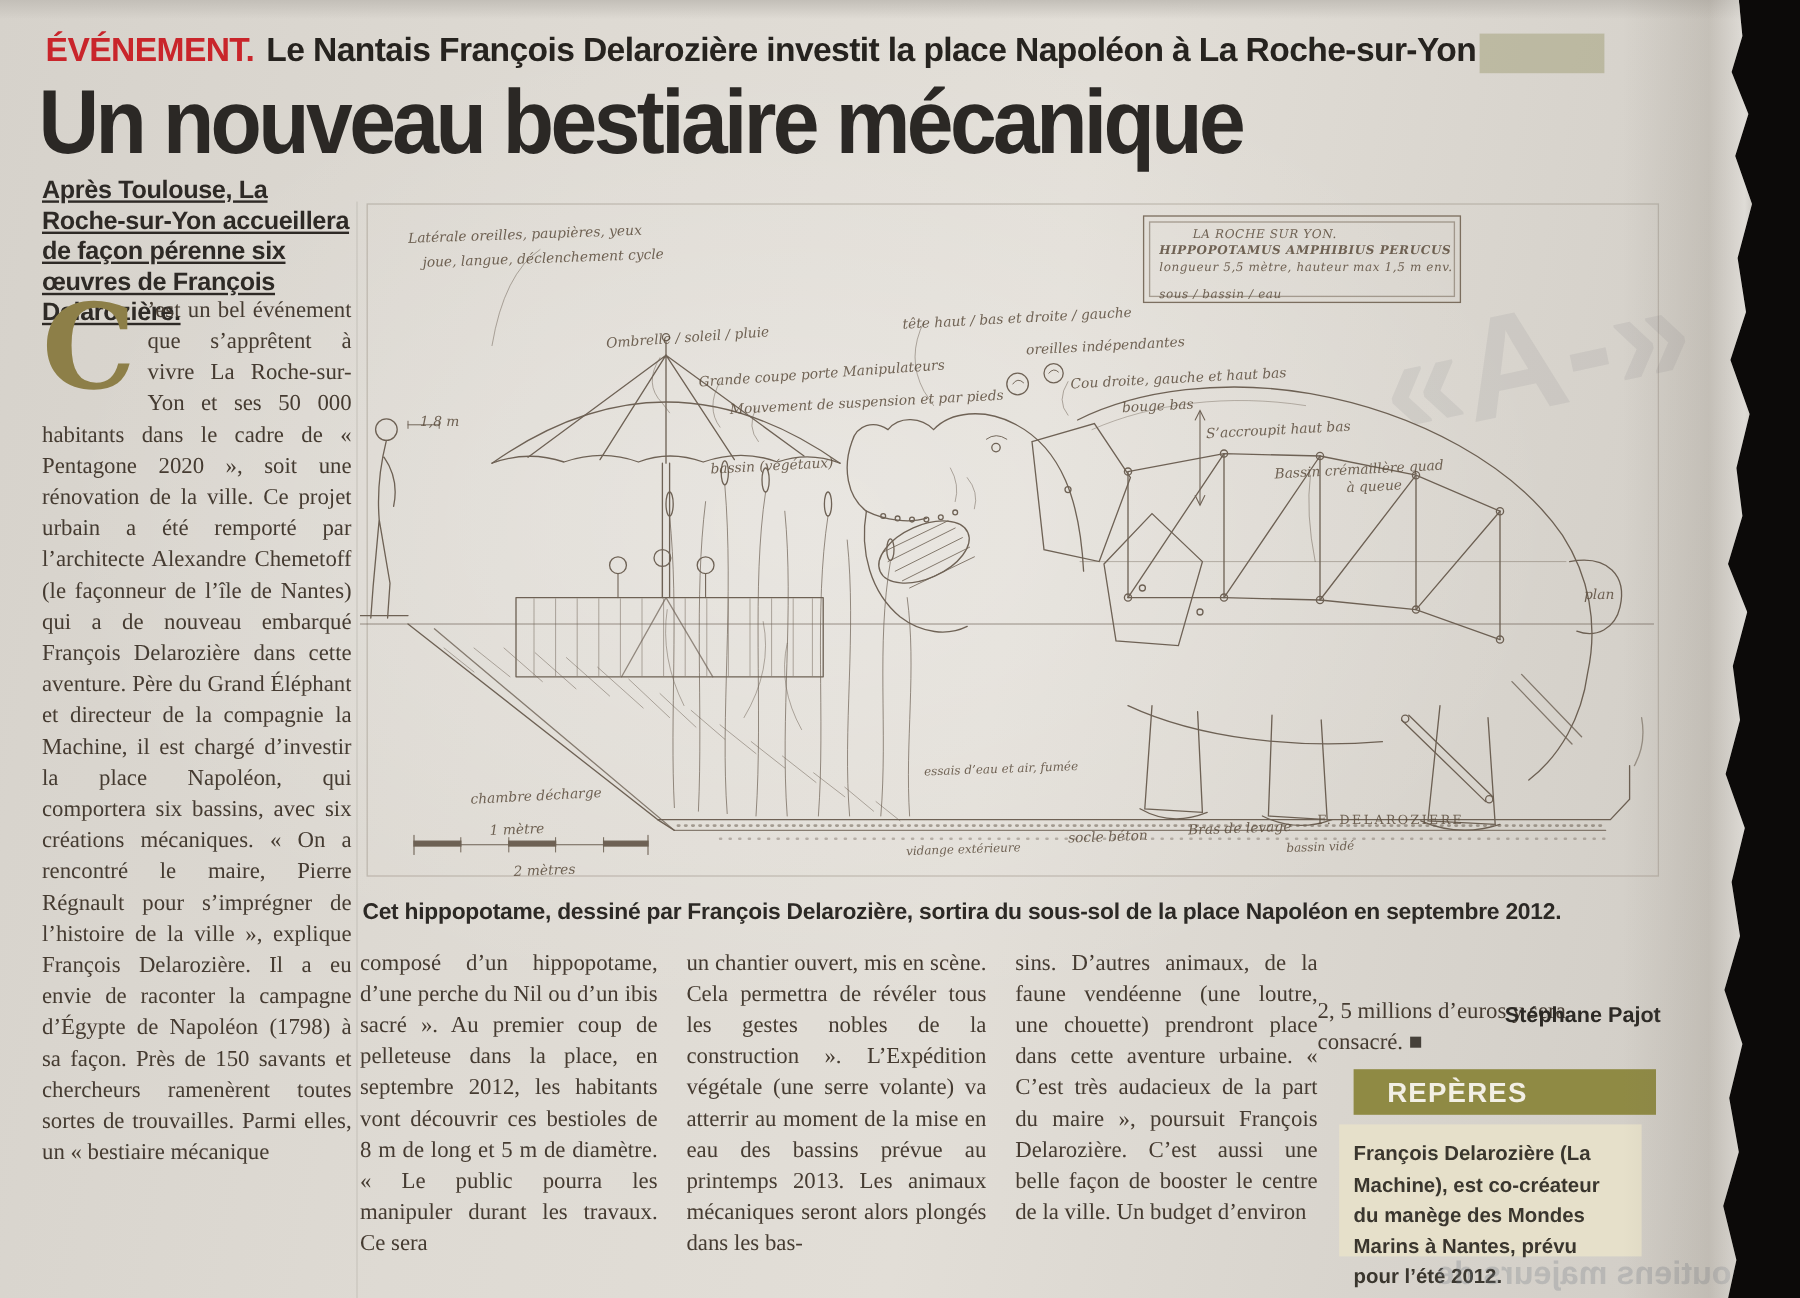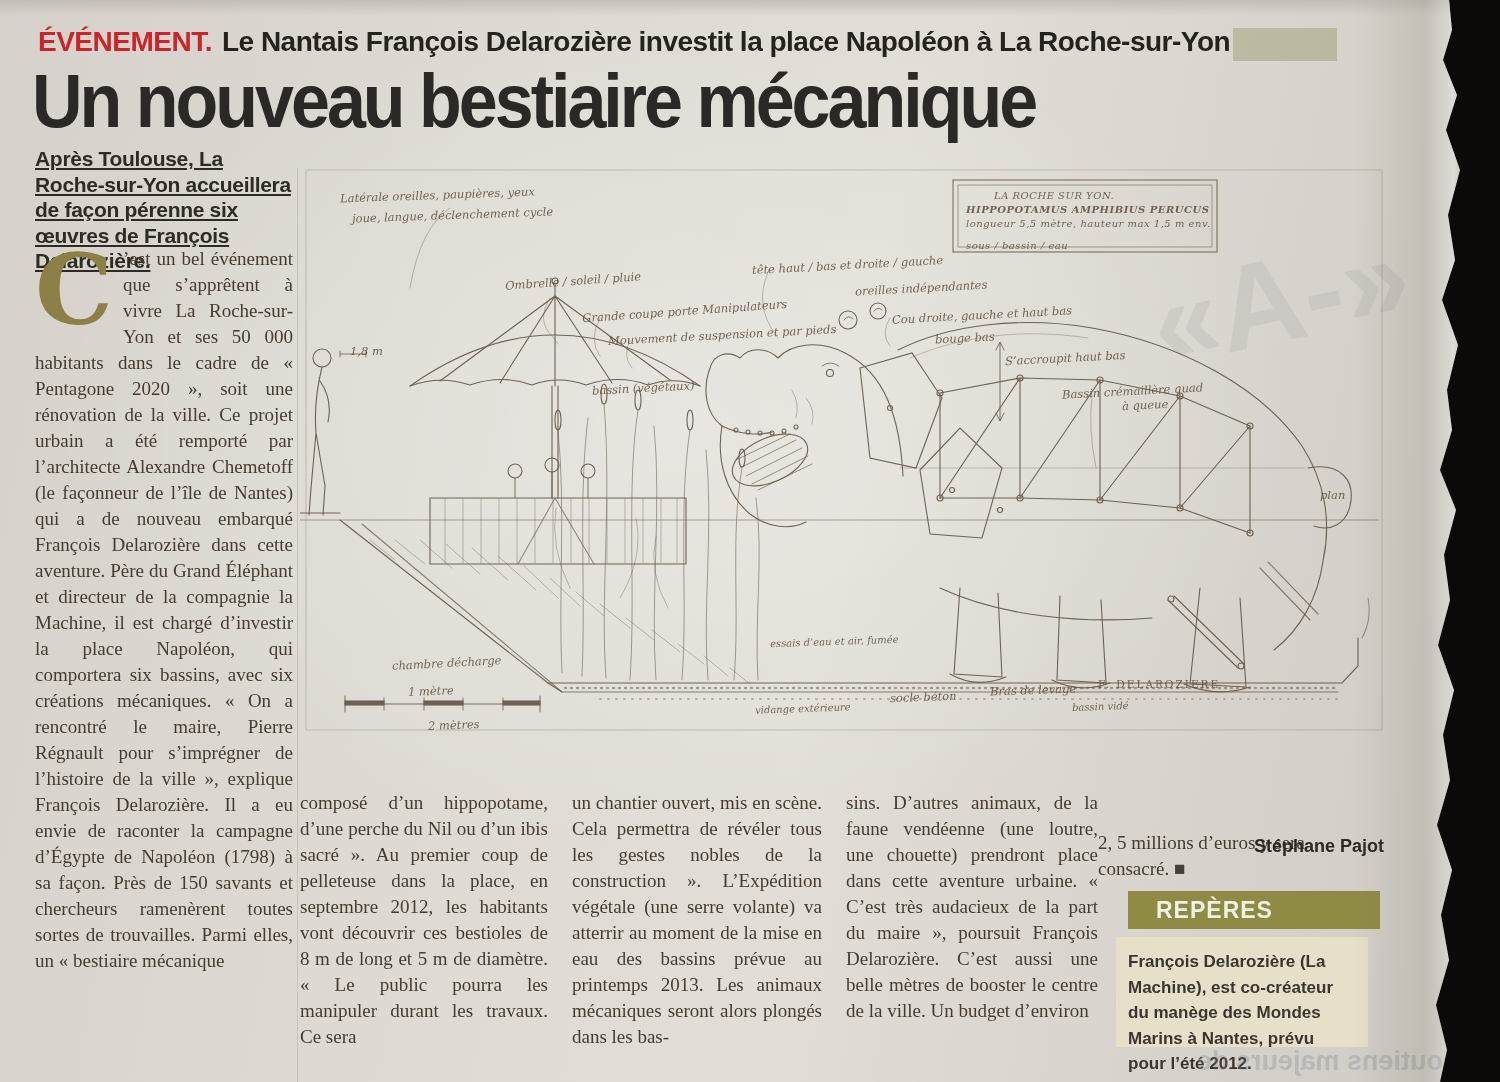--- a/index.html
+++ b/index.html
@@ -212,29 +212,30 @@
     <div class="hand" style="left:128px;top:550px;transform:rotate(-2deg)">2 mètres</div>
     <div class="hand" style="left:470px;top:468px;transform:rotate(-2deg);font-size:10px">essais d’eau et air, fumée</div>
     <div class="hand" style="left:590px;top:522px;transform:rotate(-2deg)">socle béton</div>
     <div class="hand" style="left:690px;top:515px;transform:rotate(-2deg)">Bras de levage</div>
     <div class="hand sig" style="left:798px;top:510px;">F. DELAROZIERE</div>
     <div class="hand" style="left:772px;top:533px;transform:rotate(-2deg);font-size:10px">bassin vidé</div>
     <div class="hand" style="left:455px;top:535px;transform:rotate(-2deg);font-size:10px">vidange extérieure</div>
     <div class="hand" style="left:1020px;top:320px;text-align:center;">plan</div>
   </div>
 
+  <div class="caption">Cet hippopotame, dessiné par François Delarozière, sortira du sous-sol de la place Napoléon en septembre 2012.</div>
 
   <div class="bodycol serif col2">
     <span class="it">composé d’un hippopotame, d’une perche du Nil ou d’un ibis sacré ».</span><span> Au premier coup de pelleteuse dans la place, en septembre 2012, les habitants vont découvrir ces bestioles de 8 m de long et 5 m de diamètre. </span><span class="it">« Le public pourra les manipuler durant les travaux. Ce sera</span>
   </div>
   <div class="bodycol serif col3">
     <span class="it">un chantier ouvert, mis en scène. Cela permettra de révéler tous les gestes nobles de la construction ».</span><span> L’Expédition végétale (une serre volante) va atterrir au moment de la mise en eau des bassins prévue au printemps 2013. Les animaux mécaniques seront alors plongés dans les bas-</span>
   </div>
   <div class="bodycol serif col4">
-    <span>sins. D’autres animaux, de la faune vendéenne (une loutre, une chouette) prendront place dans cette aventure urbaine. </span><span class="it">« C’est très audacieux de la part du maire »,</span><span> poursuit François Delarozière. C’est aussi une belle mètres de booster le centre de la ville. Un budget d’environ</span>
+    <span>sins. D’autres animaux, de la faune vendéenne (une loutre, une chouette) prendront place dans cette aventure urbaine. </span><span class="it">« C’est très audacieux de la part du maire »,</span><span> poursuit François Delarozière. C’est aussi une belle façon de booster le centre de la ville. Un budget d’environ</span>
   </div>
   <div class="bodycol serif col5">
     <span>2, 5 millions d’euros y sera consacré. </span><span style="color:#46413a">■</span>
   </div>
 
   <div class="byline">Stéphane Pajot</div>
 
   <div class="reperes-head">REPÈRES</div>
   <div class="reperes-body">François Delarozière (La Machine), est co-créateur du manège des Mondes Marins à Nantes, prévu pour l’été 2012.</div>
 

